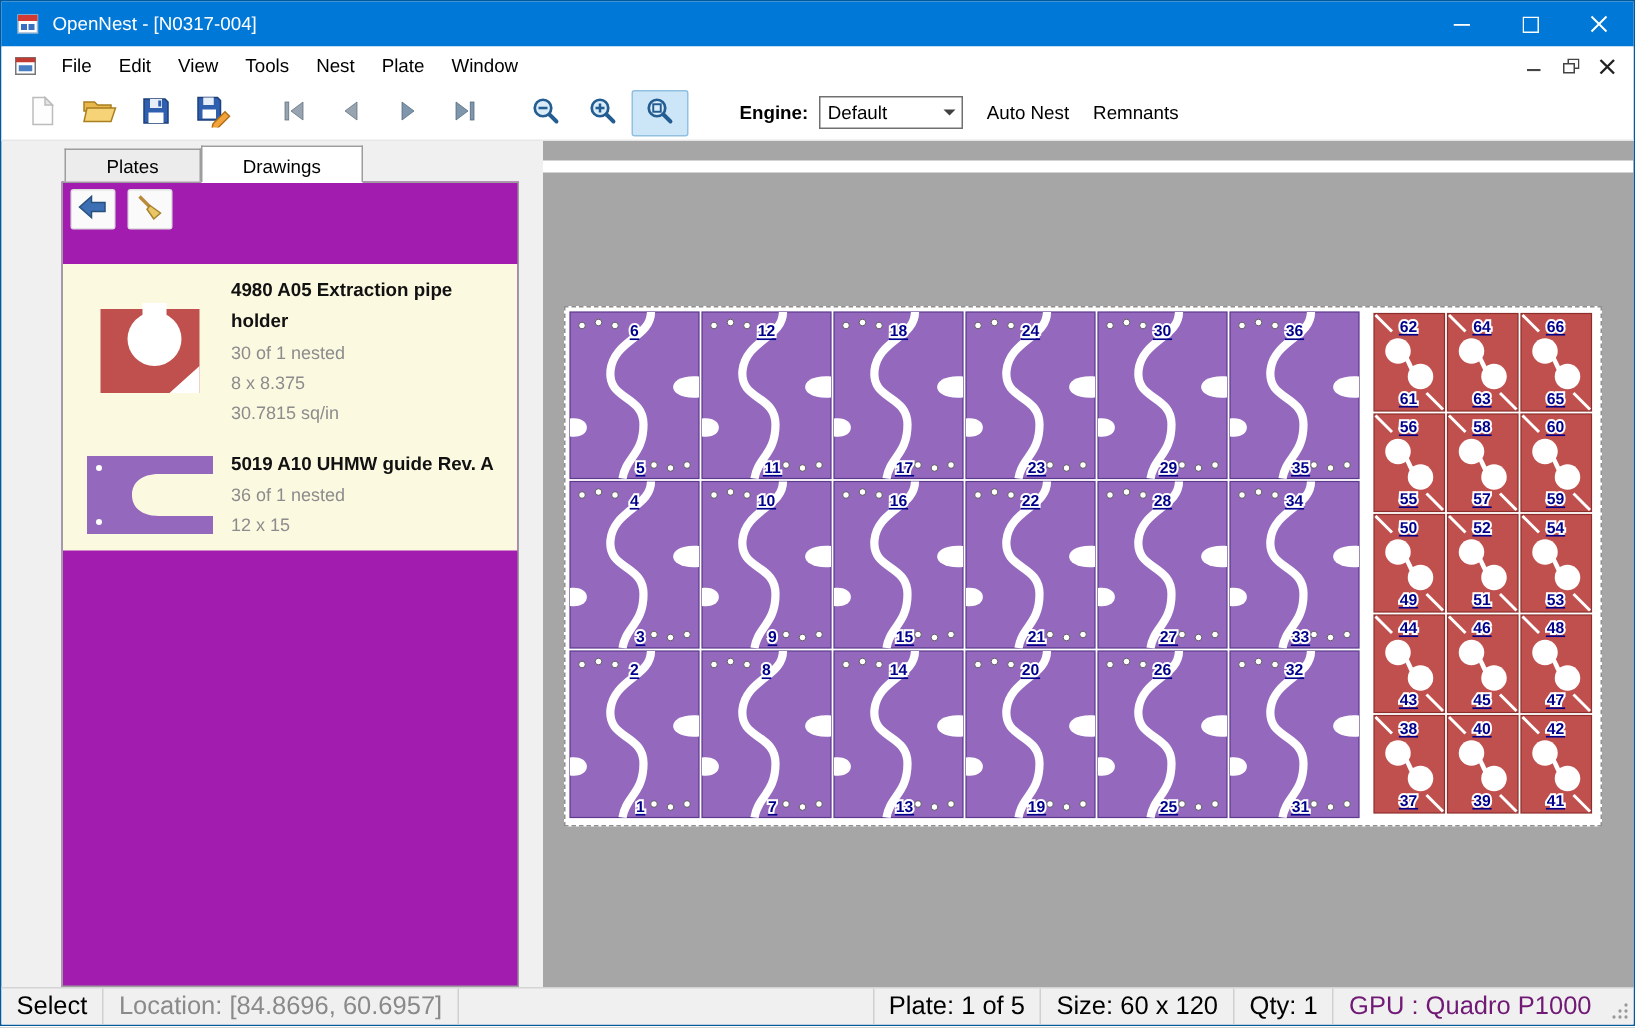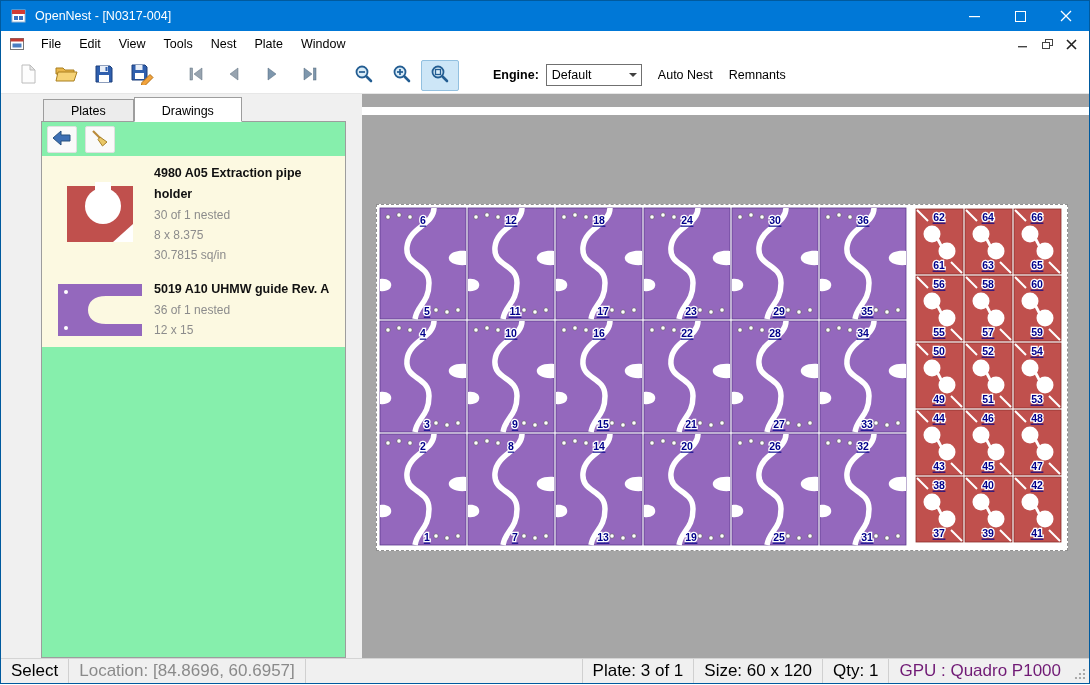--- a/index.html
+++ b/index.html
@@ -33,21 +33,21 @@
   .combo-arrow { width:16px; display:flex; align-items:center; justify-content:center; }
   .combo-arrow::after { content:""; border:4px solid transparent; border-top-color:#404040; margin-top:4px; }
   .tb-text { margin-left:16px; cursor:default; }
 
   
   .main { flex:1; display:flex; overflow:hidden; }
   .sidebar { width:345px; background:#f0f0f0; display:flex; flex-direction:column; flex:0 0 auto;padding-left:40px; }
   .tabstrip { height:27px; display:flex; align-items:flex-end; padding-left:2px; position:relative; z-index:2; }
   .tab { padding:4px 27px 3px 27px; background:#ececec; border:1px solid #9d9d9d; border-bottom:none; }
   .tab.active { background:#fff; padding-top:6px; margin-bottom:-1px; border-bottom:1px solid #fff; }
-  .panel { flex:1; background:#86efac; border:1px solid #9d9d9d; display:flex; flex-direction:column; overflow:hidden; }
+  .panel { flex:1; background:#a21caf; border:1px solid #9d9d9d; display:flex; flex-direction:column; overflow:hidden;gap:20px; }
   .panel-toolbar { height:34px; display:flex; align-items:center; padding:3px 5px; gap:8px; flex:0 0 auto; }
   .ptbtn { width:30px; height:27px; display:flex; align-items:center; justify-content:center; border:1px solid #e0e0e0; border-radius:2px; background:#fafafa; }
   .drawing-item { display:flex; background:#fcf9e1; padding:7px 8px; }
   .thumb { width:100px; display:flex; align-items:center; justify-content:center; flex:0 0 auto; }
   .meta { padding-left:4px; }
   .meta .t { font-weight:bold; line-height:21px; color:#111; }
   .meta .s { color:#8c8c8c; line-height:20px; font-size:12px; }
 
   .splitter { width:16px; background:#f0f0f0; flex:0 0 auto; }
   .canvas { flex:1; background:#a6a6a6; position:relative; overflow:hidden; }
@@ -754,21 +754,21 @@
 
   </div>
 
   <div class="statusbar">
     <div class="sb-cell">Select</div>
     <div class="sb-div"></div>
     <div class="sb-cell sb-loc">Location: [84.8696, 60.6957]</div>
     <div class="sb-div"></div>
     <div class="sb-spacer"></div>
     <div class="sb-div"></div>
-    <div class="sb-cell">Plate: 3 of 1</div>
+    <div class="sb-cell">Plate: 1 of 5</div>
     <div class="sb-div"></div>
     <div class="sb-cell">Size: 60 x 120</div>
     <div class="sb-div"></div>
     <div class="sb-cell">Qty: 1</div>
     <div class="sb-div"></div>
     <div class="sb-cell" style="color: #701a75;">GPU : Quadro P1000</div>
     <div class="grip">
       <svg width="12" height="12">
           <circle cx="10" cy="10" r="1.1" fill="#999"></circle>
           <circle cx="10" cy="6" r="1.1" fill="#999"></circle>

